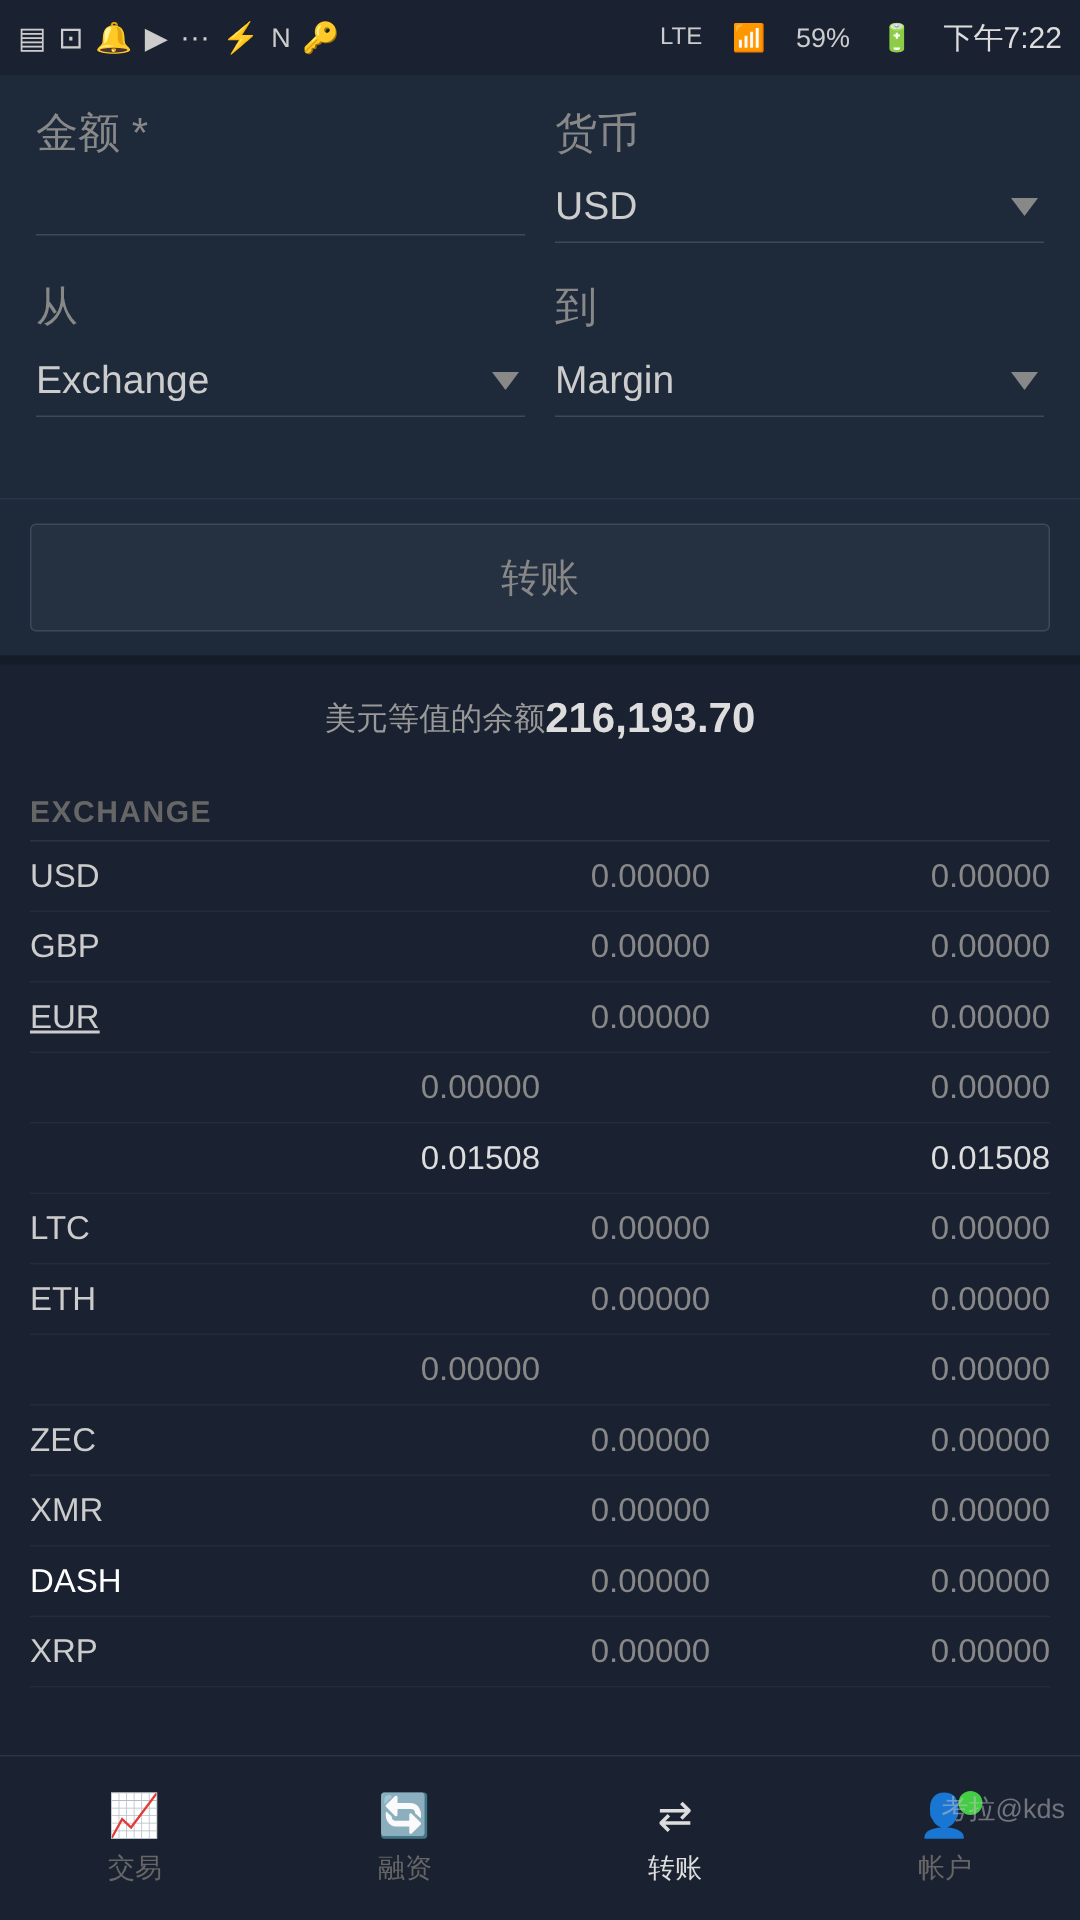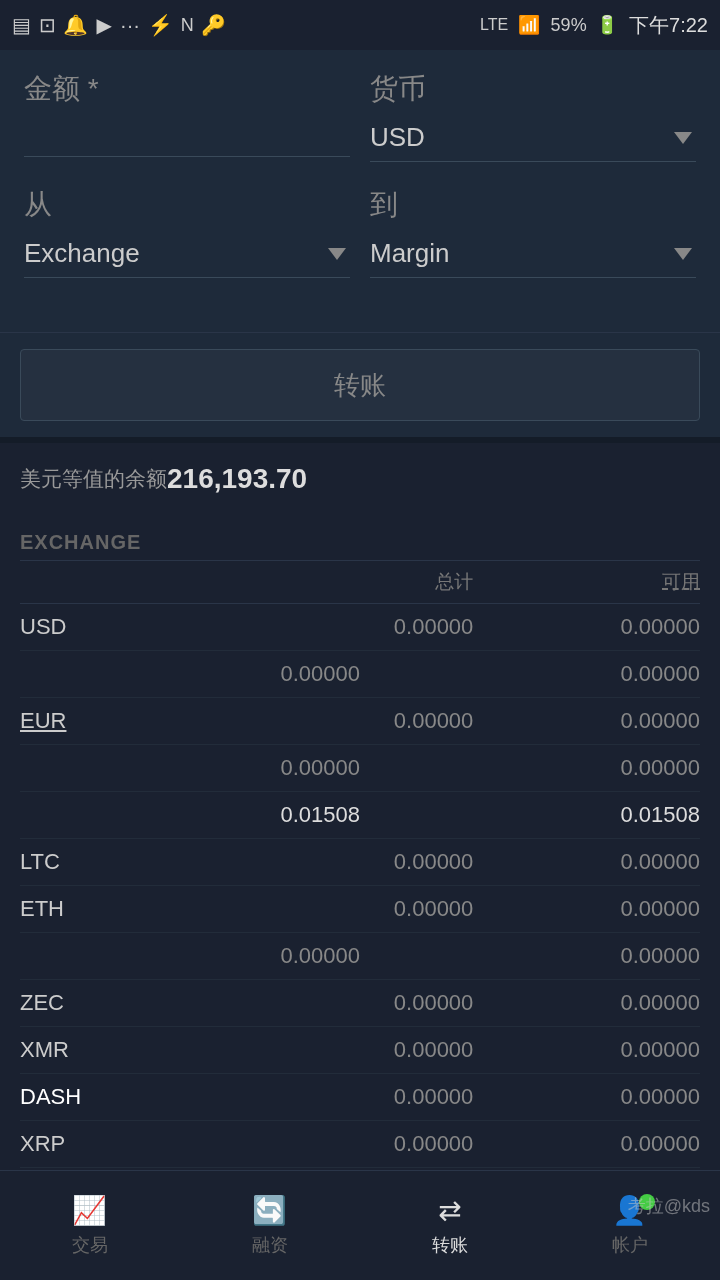--- a/index.html
+++ b/index.html
@@ -20,21 +20,21 @@
       height: 50px;
       background: #1a2130;
       display: flex;
       align-items: center;
       justify-content: space-between;
       padding: 0 12px;
       font-size: 20px;
       color: #ccc;
     }
     .status-left { display: flex; align-items: center; gap: 8px; }
-    .status-right { display: flex; align-items: center; gap: 10px; font-size: 18px; }
+    .status-right { display: flex; align-items: center; gap: 20px; font-size: 18px; }
 
     
     .tab-bar {
       width: 720px;
       height: 70px;
       display: flex;
       border-bottom: 1px solid #2a3548;
     }
     .tab-item {
       flex: 1;
@@ -130,21 +130,21 @@
     }
 
     
     .balance-section {
       padding: 20px 20px 10px 20px;
       border-top: 6px solid #141c28;
     }
 
     .balance-row {
       display: flex;
-      justify-content: flex-start;
+      justify-content: center;
       align-items: center;
       margin-bottom: 16px;
     }
 
     .balance-label {
       font-size: 21px;
       color: #999;
     }
 
     .balance-value {
@@ -326,33 +326,29 @@
 
   <div class="balance-section">
     <div class="balance-row">
       <span class="balance-label">美元等值的余额</span>
       <span class="balance-value">216,193.70</span>
     </div>
   </div>
 
   <div class="exchange-table">
     <div class="table-section-header">EXCHANGE</div>
-    <div class="table-header-row">
-      <div class="col-name"></div>
-      <div class="col-total">总计</div>
-      <div class="col-avail">可用</div>
-    </div>
 
     <div id="table-body">
         <div class="table-row">
     <div class="col-name" style="color:#ccc;">USD</div>
     <div class="col-total" style="color:#888;">0.00000</div>
     <div class="col-avail" style="color:#888;">0.00000</div>
   </div>
         <div class="table-row">
+    <div class="col-name" style="color:#ccc;">GBP</div>
     <div class="col-total" style="color:#888;">0.00000</div>
     <div class="col-avail" style="color:#888;">0.00000</div>
   </div>
         <div class="table-row">
     <div class="col-name" style="color:#ccc;text-decoration:underline;">EUR</div>
     <div class="col-total" style="color:#888;">0.00000</div>
     <div class="col-avail" style="color:#888;">0.00000</div>
   </div>
         <div class="table-row">
     <div class="col-total" style="color:#888;">0.00000</div>

